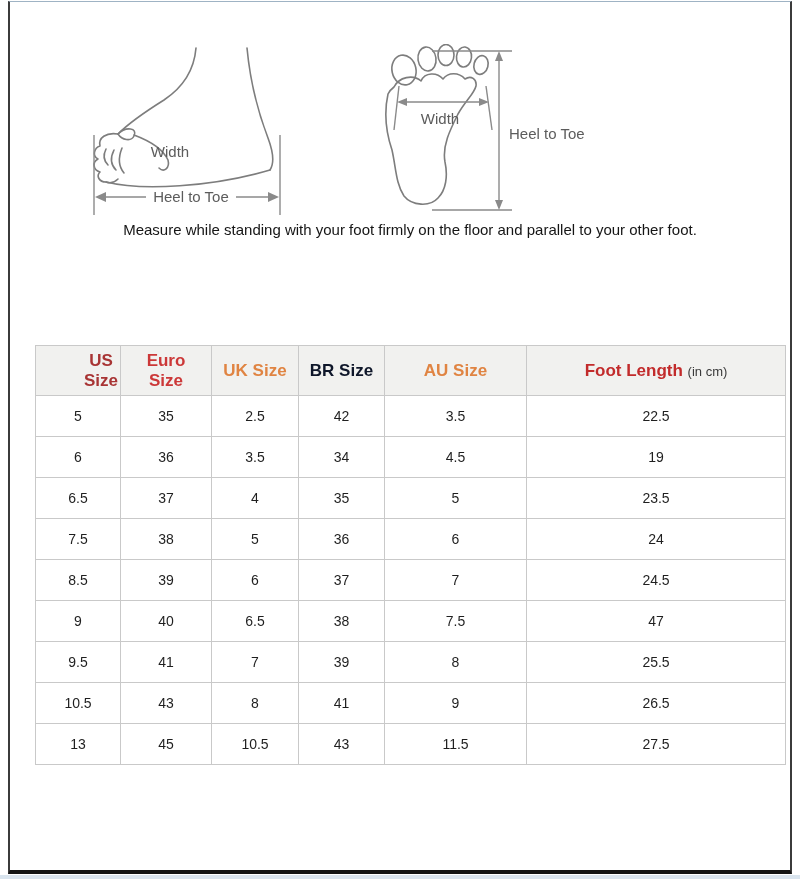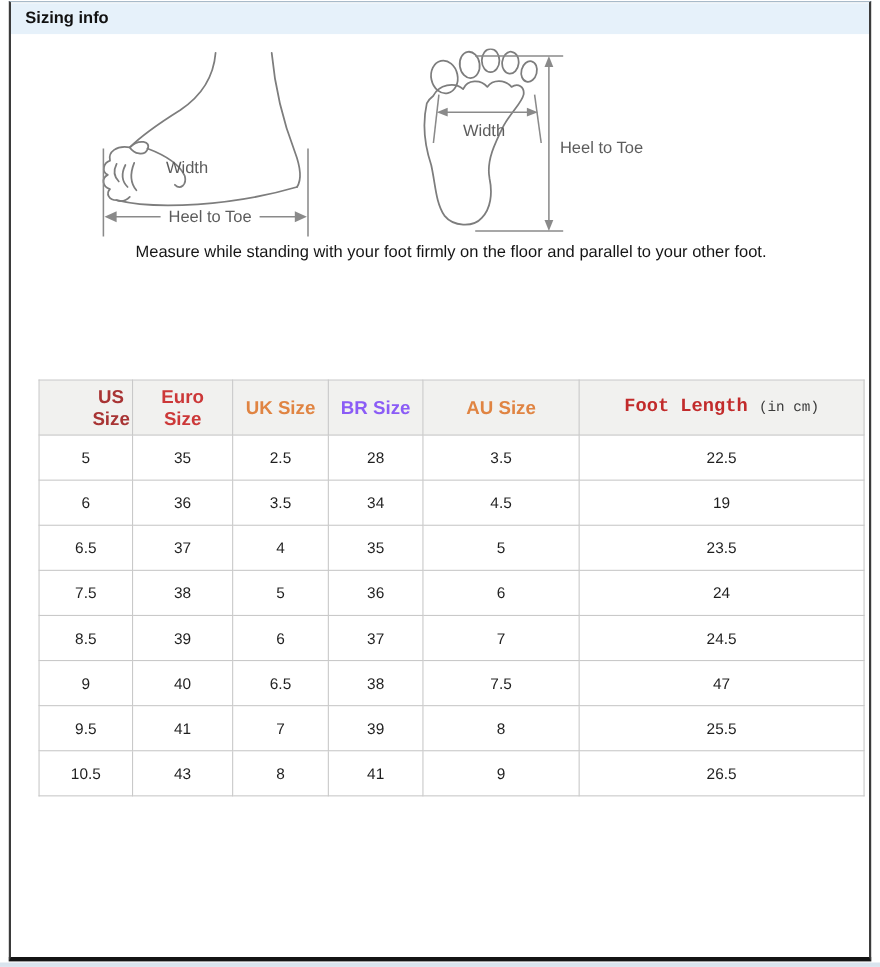--- a/index.html
+++ b/index.html
@@ -40,23 +40,20 @@
   .unit { font-size:13px; font-weight:normal; color:#3a3a3a; }
 
   .footer-strip { position:absolute; left:0; top:875px; width:800px; height:4px;
                   background:#d9e4ee; }
 </style>
 </head>
 <body>
 
 <div class="container">
 
-  <div class="titlebar" style="background: rgb(230, 241, 250);">
-    <span>Sizing info</span>
-  </div>
 
   <svg class="diagram diagram-side" width="200" height="172" viewBox="0 0 200 172">
     <g class="sketch">
 
       <path d="M106 2 C104 26 92 42 74 54 C58 64 40 76 28 88"></path>
 
       <path d="M28 88 C36 80 48 82 44 90 C41 96 32 94 28 88"></path>
 
       <path d="M44 89 C60 95 73 103 78 114 C80 122 74 127 69 122"></path>
 
@@ -123,35 +120,35 @@
         <col style="width:259px">
     </colgroup>
     <thead>
       <tr>
         <th style="color: rgb(168, 52, 52); padding-left: 46px;">
           <span>US Size</span></th>
         <th style="color: rgb(204, 56, 56);">
           <span class="th-wrap">Euro Size</span></th>
         <th style="color: rgb(224, 132, 66); margin-top: 28px;">
           <span>UK Size</span></th>
-        <th style="color: #8b5cf6;">
+        <th style="color: #0f172a;">
           <span>BR Size</span></th>
         <th style="color: rgb(224, 132, 66);">
           <span>AU Size</span></th>
-        <th style="color: rgb(194, 43, 43); font-family: Liberation Mono, monospace;">
+        <th style="color: rgb(194, 43, 43);">
           <span>Foot Length</span>
           <span class="unit">(in cm)</span></th>
       </tr>
     </thead>
     <tbody>
         <tr>
           <td>5</td>
           <td>35</td>
           <td>2.5</td>
-          <td>28</td>
+          <td>42</td>
           <td>3.5</td>
           <td>22.5</td>
         </tr>
         <tr>
           <td>6</td>
           <td>36</td>
           <td>3.5</td>
           <td>34</td>
           <td>4.5</td>
           <td>19</td>
@@ -197,18 +194,26 @@
           <td>25.5</td>
         </tr>
         <tr>
           <td>10.5</td>
           <td>43</td>
           <td>8</td>
           <td>41</td>
           <td>9</td>
           <td>26.5</td>
         </tr>
+        <tr>
+          <td>13</td>
+          <td>45</td>
+          <td>10.5</td>
+          <td>43</td>
+          <td>11.5</td>
+          <td>27.5</td>
+        </tr>
       </tbody>
   </table>
 
 </div>
 
 <div class="footer-strip"></div>
 
 </body></html>

